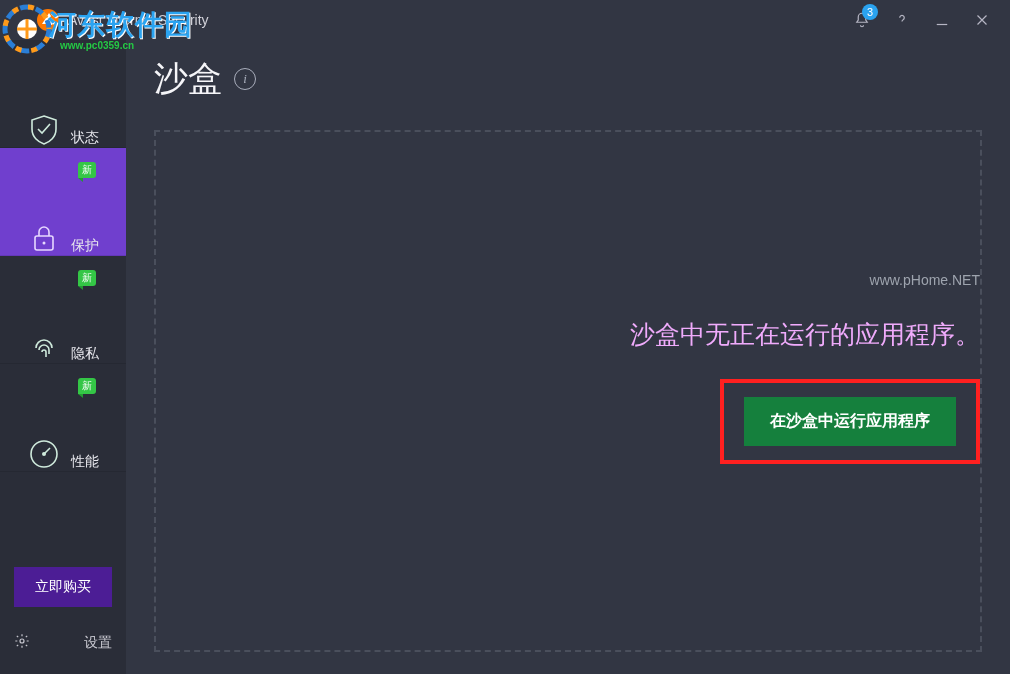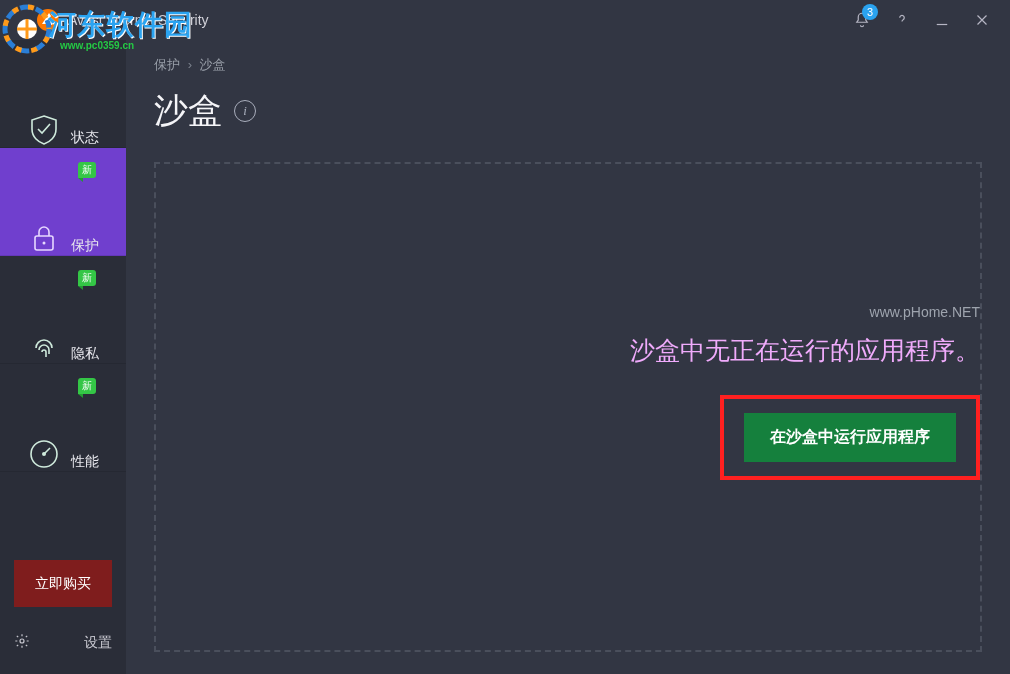--- a/index.html
+++ b/index.html
@@ -24,21 +24,21 @@
 .nav-item { height: 108px; display: flex; flex-direction: row; align-items: flex-end; justify-content: center; gap: 10px; cursor: pointer; position: relative; border-bottom: 1px solid rgba(0,0,0,0.1); }
 .nav-item.selected { background: #703fce; }
 .nav-item .nav-label { color: #e8e8ee; font-size: 14px; }
 .nav-icon { width: 34px; height: 34px; display: flex; align-items: center; justify-content: center; }
 .nav-icon svg { width: 34px; height: 34px; fill: none; stroke: #cfeadc; stroke-width: 1.6; }
 .nav-item.selected .nav-icon svg { stroke: #e6d8ff; }
 .badge-new { position: absolute; top: 14px; right: 30px; background: #34c646; color: #fff; font-size: 10px; padding: 1px 4px; border-radius: 3px 3px 3px 0; }
 .badge-new::after { content: ""; position: absolute; left: 0; bottom: -4px; border-width: 0 5px 4px 0; border-style: solid; border-color: transparent #229a31 transparent transparent; }
 
 .sidebar .bottom { padding: 12px 14px 22px; display: flex; flex-direction: column; gap: 26px; }
-.buy-btn { background: #7f1d1d; color: #fff; border: none; height: 47px; font-size: 14px; cursor: pointer; }
+.buy-btn { background: #4c1d95; color: #fff; border: none; height: 40px; font-size: 14px; cursor: pointer; }
 .settings-link { color: #c8c8d0; display: flex; align-items: center; justify-content: space-between; gap: 6px; font-size: 14px; cursor: pointer; }
 
 
 .main { flex: 1; padding: 16px 28px 22px 28px; color: #eaeaf0; display: flex; flex-direction: column; }
 .breadcrumb { color: #9aa0aa; font-size: 13px; margin-bottom: 14px; }
 .breadcrumb .sep { margin: 0 4px; color: #7a808c; }
 .page-title-row { display: flex; align-items: center; gap: 12px; margin-bottom: 28px; }
 .page-title { font-size: 34px; font-weight: 400; color: #f5f5f8; }
 .info-icon-btn { width: 22px; height: 22px; border: 1.5px solid #a9aebc; border-radius: 50%; display: flex; align-items: center; justify-content: center; color: #a9aebc; font-size: 13px; cursor: pointer; font-style: italic; font-family: Georgia, serif; }
 
@@ -147,25 +147,20 @@
               <circle cx="12" cy="12" r="3"></circle>
               <path d="M12 2v3M12 19v3M4.2 4.2l2.1 2.1M17.7 17.7l2.1 2.1M2 12h3M19 12h3M4.2 19.8l2.1-2.1M17.7 6.3l2.1-2.1"></path>
             </svg>
         </span>
         <span>设置</span>
       </div>
     </div>
   </div>
 
   <div class="main">
-    <div class="breadcrumb">
-      <span>保护</span>
-      <span class="sep">›</span>
-      <span>沙盒</span>
-    </div>
     <div class="page-title-row">
       <h1 class="page-title">沙盒</h1>
       <span class="info-icon-btn">i</span>
     </div>
     <div class="dashed-panel">
       <div class="watermark2">www.pHome.NET</div>
       <div class="empty-msg">沙盒中无正在运行的应用程序。</div>
       <div class="run-highlight">
         <button class="run-btn">在沙盒中运行应用程序</button>
       </div>

